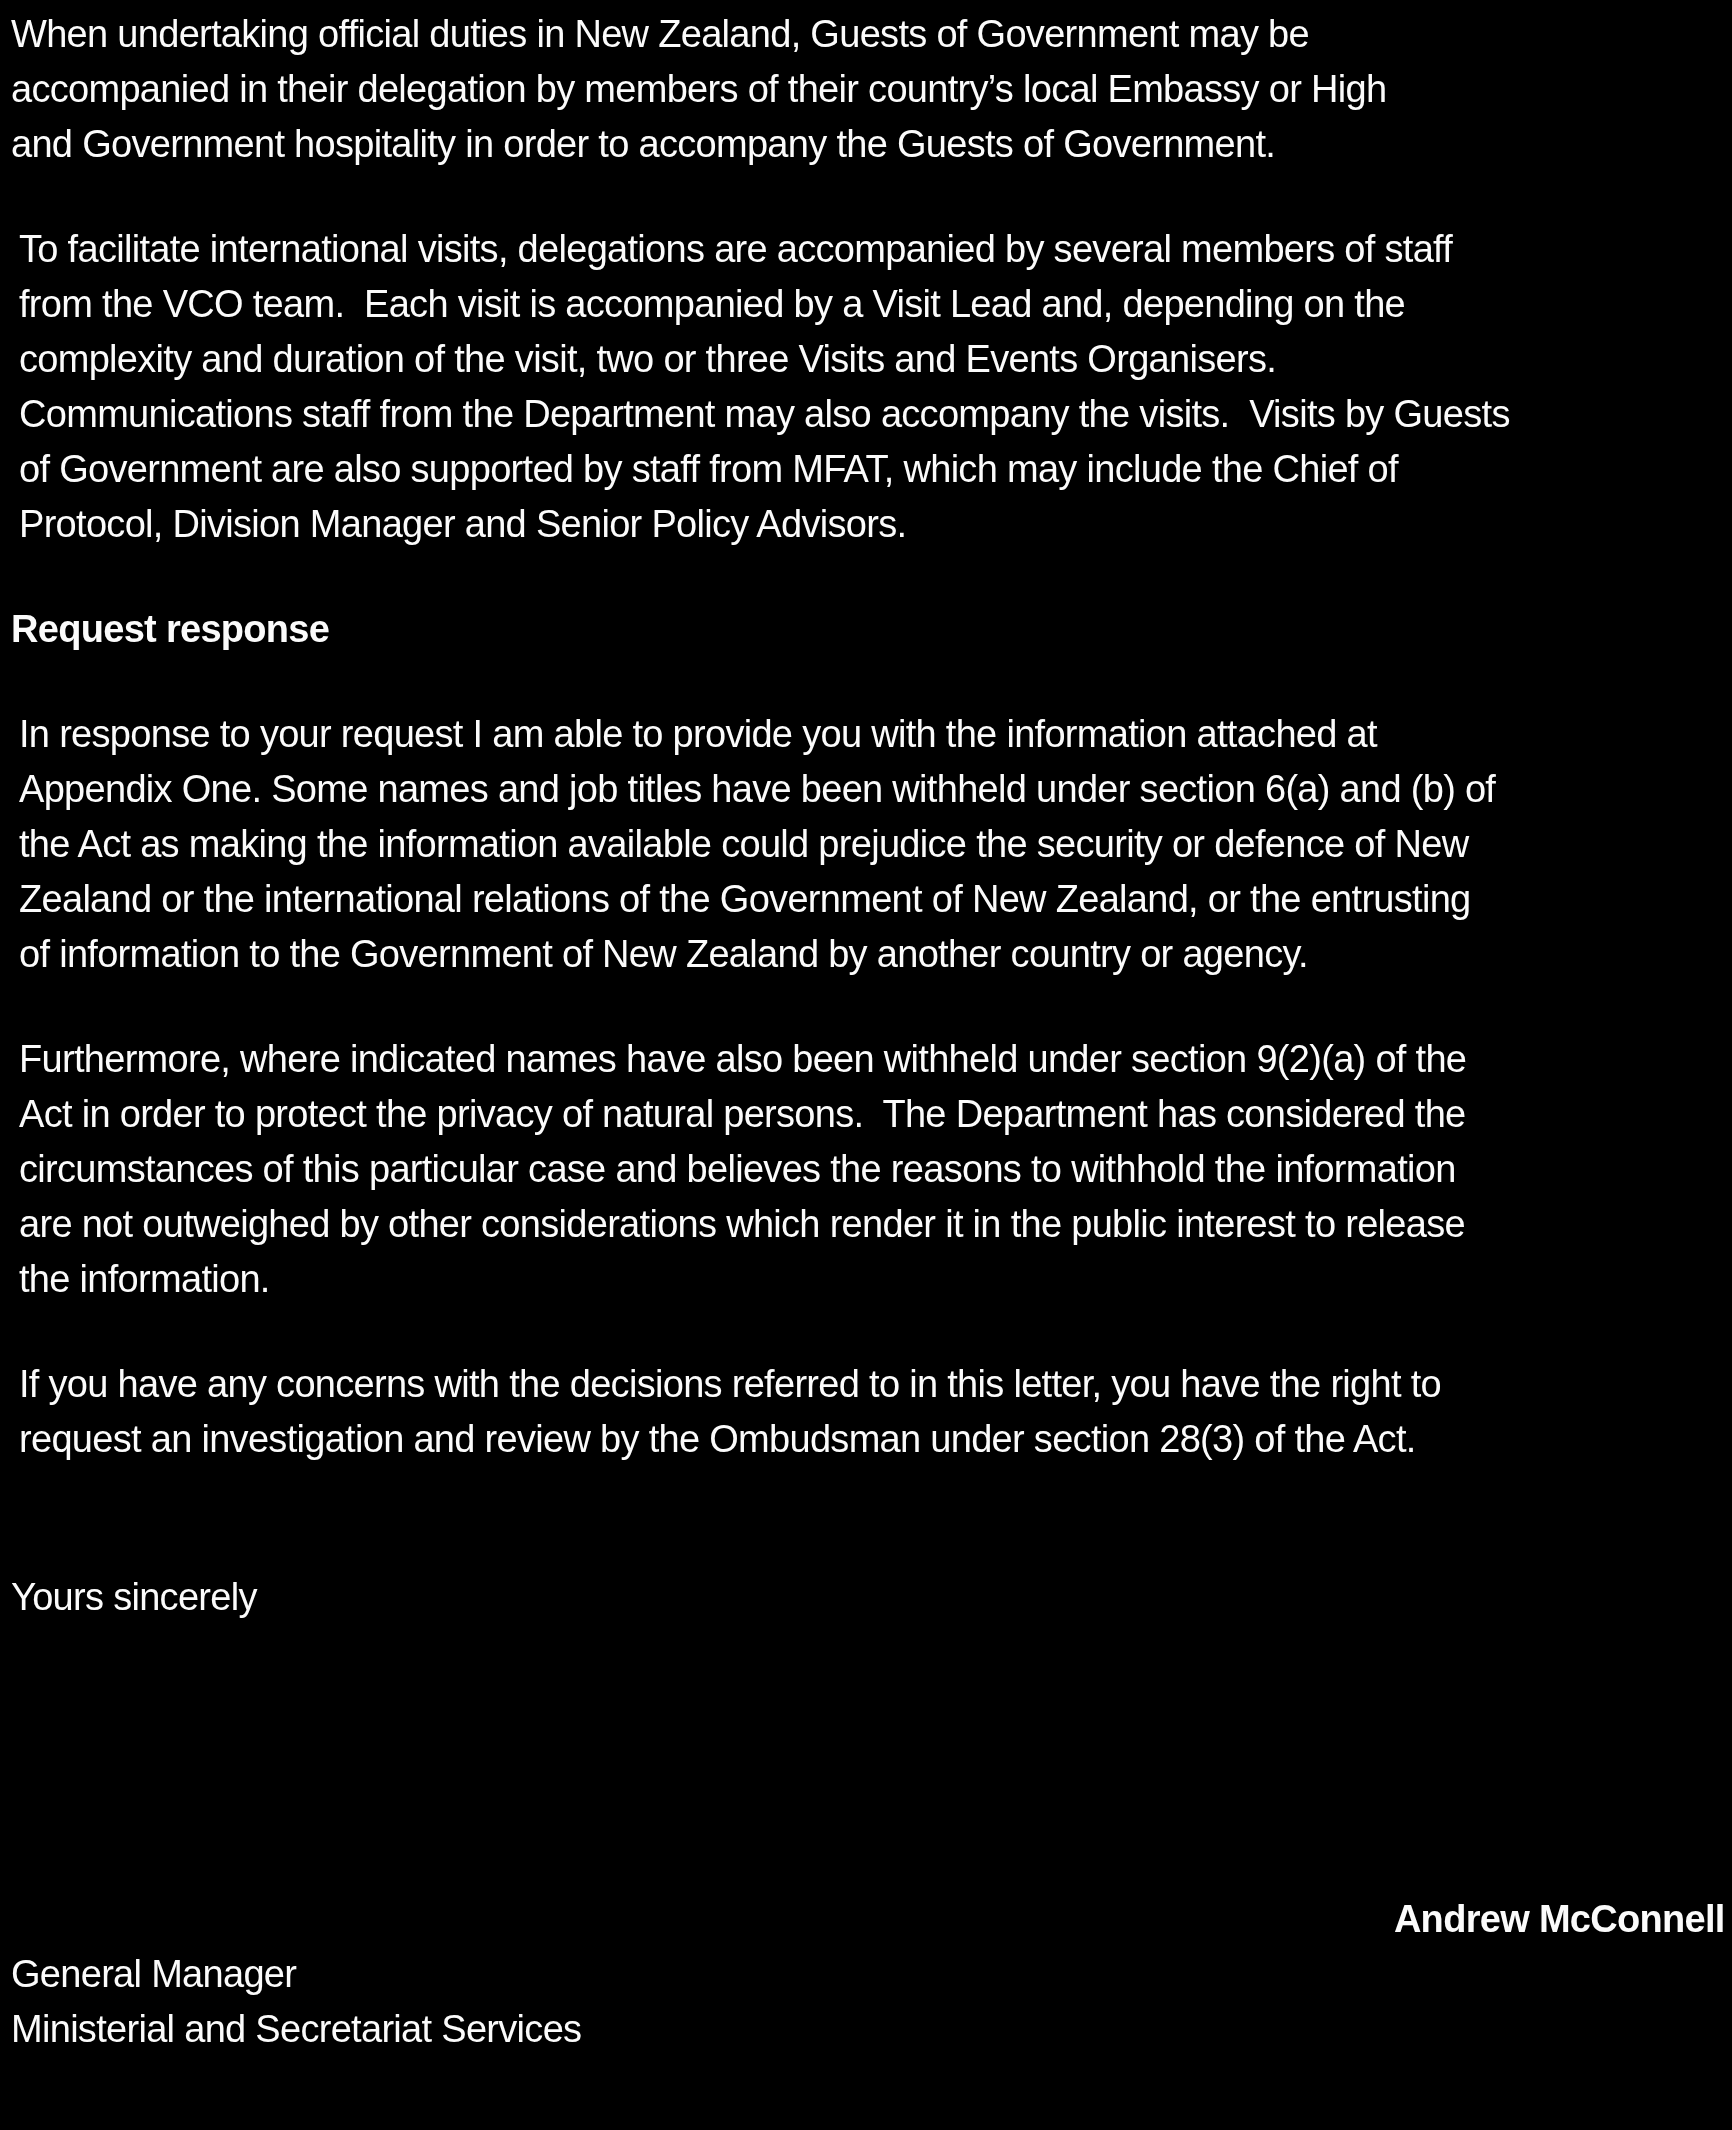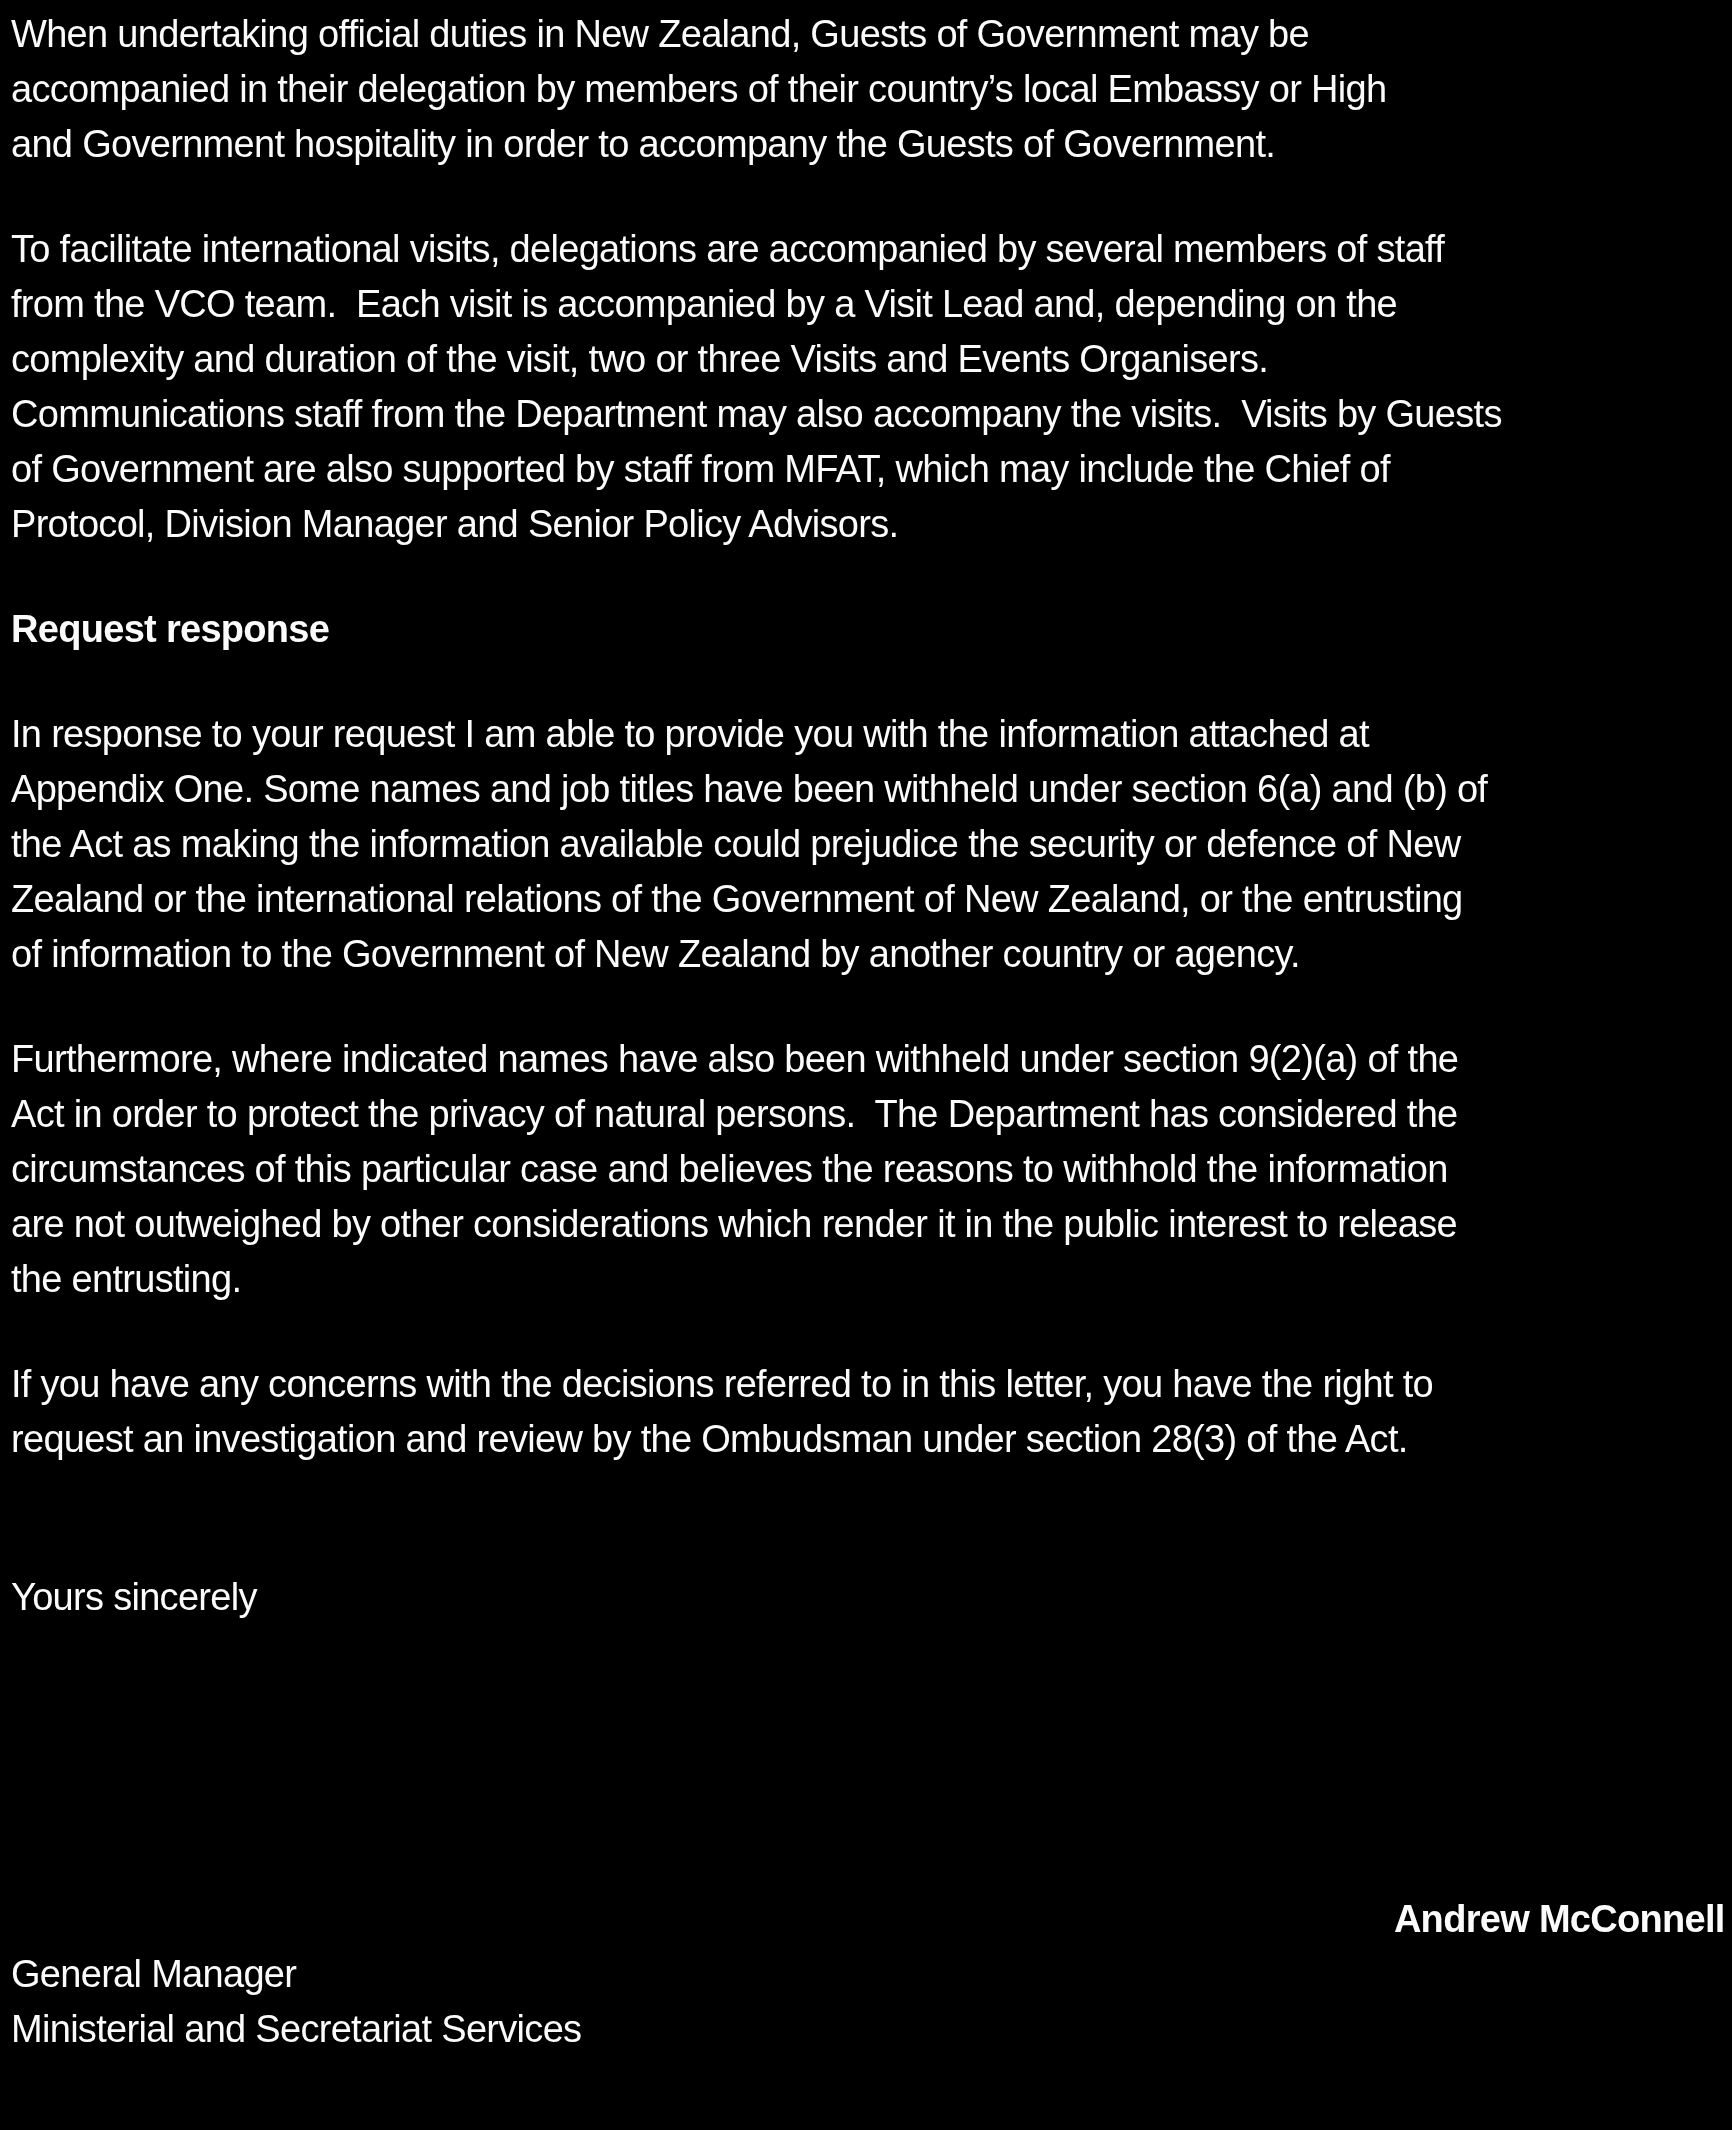--- a/index.html
+++ b/index.html
@@ -19,21 +19,21 @@
     padding: 7.3px 7.3px 0 11px;
     background: #000000;
     color: #fbfbfb;
     font-family: "Liberation Sans", "DejaVu Sans", sans-serif;
     font-size: 38px;
     line-height: 55px;
     letter-spacing: -0.7px;
     overflow: hidden;
   }
   .para { margin: 0; }
-  .gap   { margin-top: 50px; }
+  .gap   { margin-top: 50px; margin-left: 8px; }
   .line  { white-space: pre; }
   .heading {
     margin-top: 50px;
     font-weight: 700;
   }
   .closing { margin-top: 103px; }
   .signature { margin-top: 267px; }
   .sig-name { font-weight: 700; text-align: right; }
 </style>
 </head>
@@ -66,21 +66,21 @@
     <div class="line">the Act as making the information available could prejudice the security or defence of New</div>
     <div class="line">Zealand or the international relations of the Government of New Zealand, or the entrusting</div>
     <div class="line">of information to the Government of New Zealand by another country or agency.</div>
   </div>
 
   <div class="para gap">
     <div class="line">Furthermore, where indicated names have also been withheld under section 9(2)(a) of the</div>
     <div class="line">Act in order to protect the privacy of natural persons.  The Department has considered the</div>
     <div class="line">circumstances of this particular case and believes the reasons to withhold the information</div>
     <div class="line">are not outweighed by other considerations which render it in the public interest to release</div>
-    <div class="line">the entrusting.</div>
+    <div class="line">the information.</div>
   </div>
 
   <div class="para gap">
     <div class="line">If you have any concerns with the decisions referred to in this letter, you have the right to</div>
     <div class="line">request an investigation and review by the Ombudsman under section 28(3) of the Act.</div>
   </div>
 
   <div class="closing">
     <span class="line">Yours sincerely</span>
   </div>

